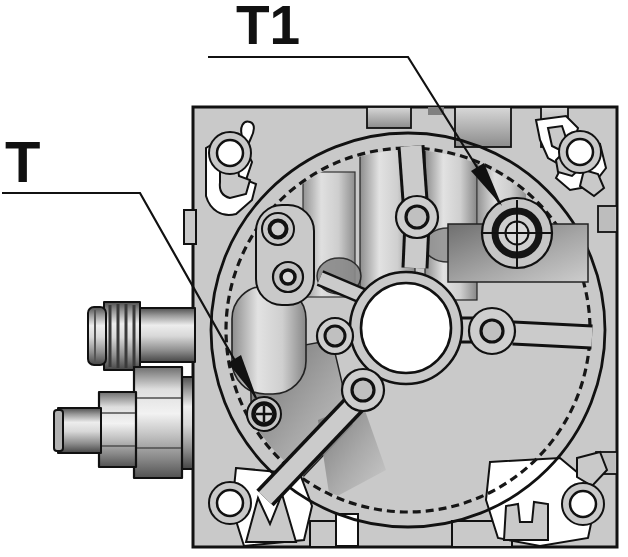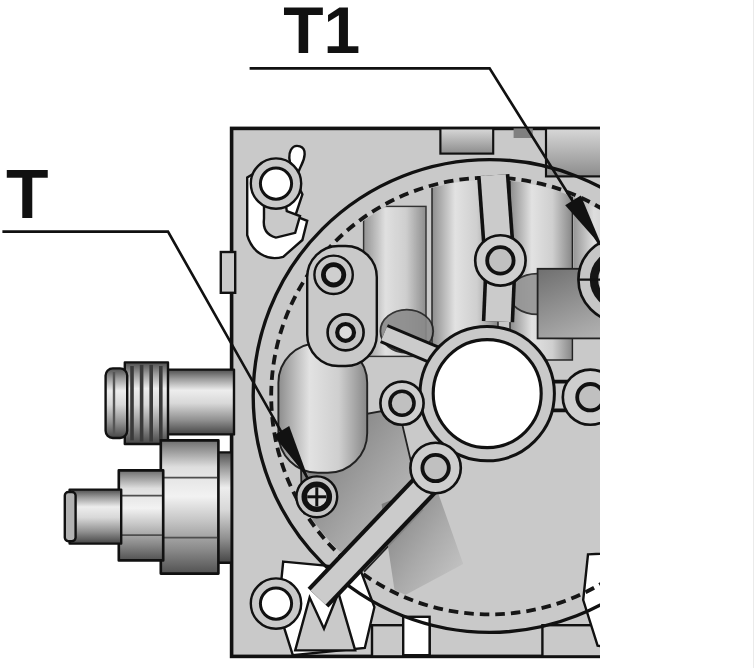--- a/index.html
+++ b/index.html
@@ -2,21 +2,21 @@
 <html style="--bg: #ffffff; --body: #c9c9c9; --line: #111111;"><head>
 <meta charset="utf-8">
 <style>
   :root{
     --bg:#ffffff;
     --body:#c9c9c9;
     --line:#111111;
   }
   html,body{margin:0;padding:0;}
   body{background:var(--bg);font-family:"Liberation Sans",sans-serif;}
-  .stage{position:relative;width:500px;height:557px;background:var(--bg);overflow:hidden;}
+  .stage{position:relative;width:628px;height:557px;background:var(--bg);overflow:hidden;}
   svg{display:block;}
   .f-body{fill:var(--body);}
   .f-white{fill:#ffffff;}
   .s-line{stroke:var(--line);}
   .no-fill{fill:none;}
   .callout-text{font-family:"Liberation Sans",sans-serif;font-weight:bold;fill:var(--line);}
 </style>
 </head>
 <body>
 

